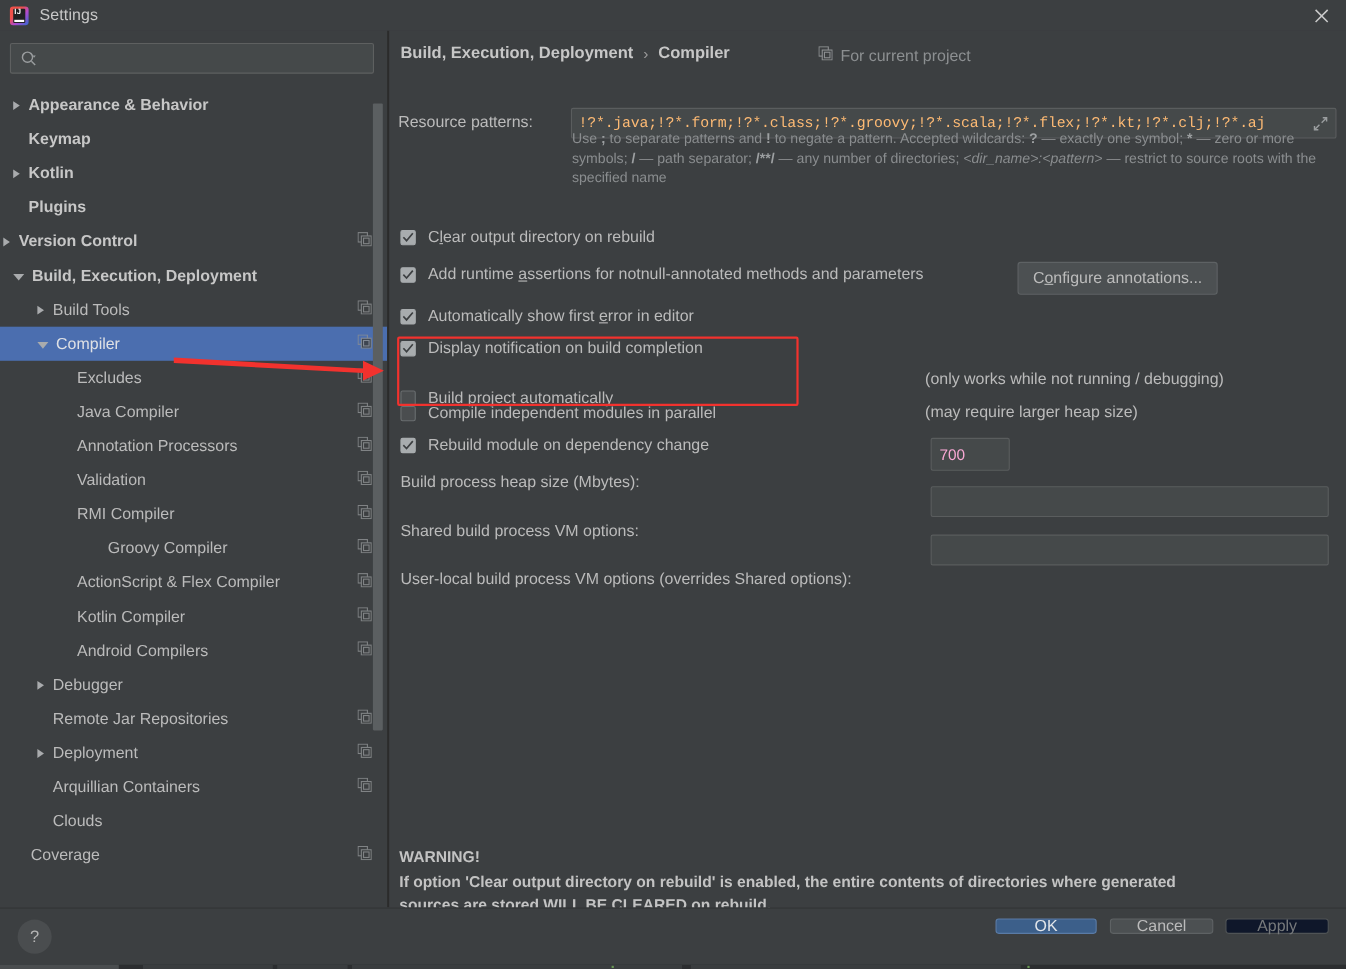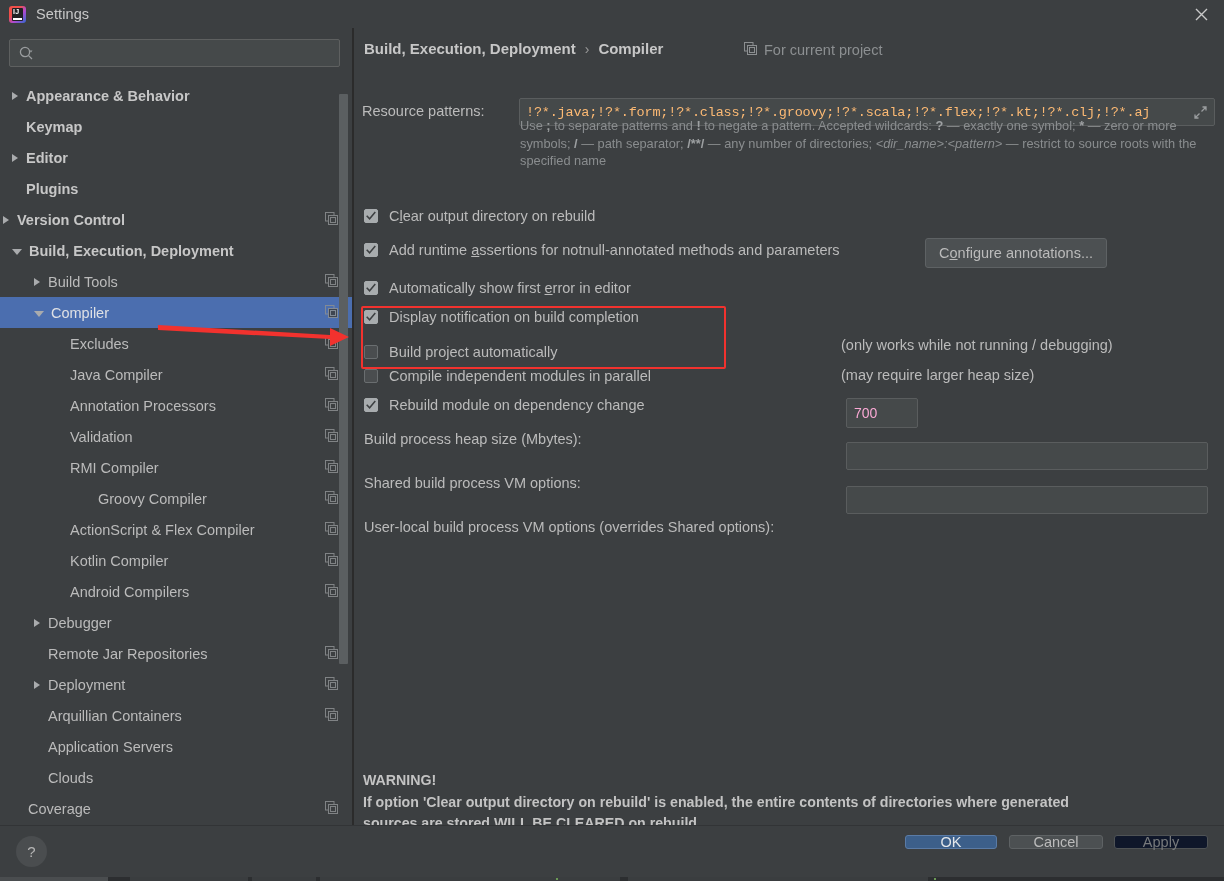--- a/index.html
+++ b/index.html
@@ -272,21 +272,21 @@
           <span class="lbl">Appearance &amp; Behavior</span>
           <span class="spacer"></span>
         </div>
         <div class="tree-row bold" style="padding-left: 12px;">
           <span style="width:14px;flex:0 0 auto;"></span>
           <span class="lbl">Keymap</span>
           <span class="spacer"></span>
         </div>
         <div class="tree-row bold" style="padding-left: 12px;">
           <span class="arrow"></span>
-          <span class="lbl">Editor</span>
+          <span class="lbl">Kotlin</span>
           <span class="spacer"></span>
         </div>
         <div class="tree-row bold" style="padding-left: 12px;">
           <span style="width:14px;flex:0 0 auto;"></span>
           <span class="lbl">Plugins</span>
           <span class="spacer"></span>
         </div>
         <div class="tree-row bold" style="padding-left: 3px;">
           <span class="arrow"></span>
           <span class="lbl">Version Control</span>
@@ -439,25 +439,20 @@
         </div>
         <div class="tree-row" style="padding-left: 34px;">
           <span style="width:14px;flex:0 0 auto;"></span>
           <span class="lbl">Arquillian Containers</span>
           <span class="spacer"></span>
           <span><svg class="cfg-icon" viewBox="0 0 13 13">
               <rect x="0.5" y="0.5" width="8.5" height="8.5" fill="none" stroke="#8c8f91" stroke-width="1"></rect>
               <rect x="3.5" y="3.5" width="9" height="9" fill="#3c3f41" stroke="#8c8f91" stroke-width="1"></rect>
               <rect x="5.5" y="5.5" width="5" height="5" fill="none" stroke="#8c8f91" stroke-width="1"></rect>
             </svg></span>
-        </div>
-        <div class="tree-row" style="padding-left: 34px;">
-          <span style="width:14px;flex:0 0 auto;"></span>
-          <span class="lbl">Application Servers</span>
-          <span class="spacer"></span>
         </div>
         <div class="tree-row" style="padding-left: 34px;">
           <span style="width:14px;flex:0 0 auto;"></span>
           <span class="lbl">Clouds</span>
           <span class="spacer"></span>
         </div>
         <div class="tree-row" style="padding-left: 14px;">
           <span style="width:14px;flex:0 0 auto;"></span>
           <span class="lbl">Coverage</span>
           <span class="spacer"></span>
@@ -538,21 +533,21 @@
         <span class="cb-label"><span>Automatically show first </span><span class="mn">e</span><span>rror in editor</span></span>
       </div>
       <div class="cb-row" style="top: 281px;">
         <span class="cb on">
           <svg width="12" height="12" viewBox="0 0 12 12">
             <path d="M2.2 6.2 L4.6 8.8 L9.8 2.6" stroke="#3c3f41" stroke-width="1.5" fill="none" stroke-linecap="square"></path>
           </svg>
         </span>
         <span class="cb-label"><span>Display notification on build completion</span></span>
       </div>
-      <div class="cb-row" style="top: 316px;">
+      <div class="cb-row" style="top: 326px;">
         <span class="cb off"></span>
         <span class="cb-label"><span>Build project automatically</span></span>
       </div>
       <div class="cb-row" style="top: 340px;">
         <span class="cb off"></span>
         <span class="cb-label"><span>Compile independent modules in parallel</span></span>
       </div>
       <div class="cb-row" style="top: 369px;">
         <span class="cb on">
           <svg width="12" height="12" viewBox="0 0 12 12">

